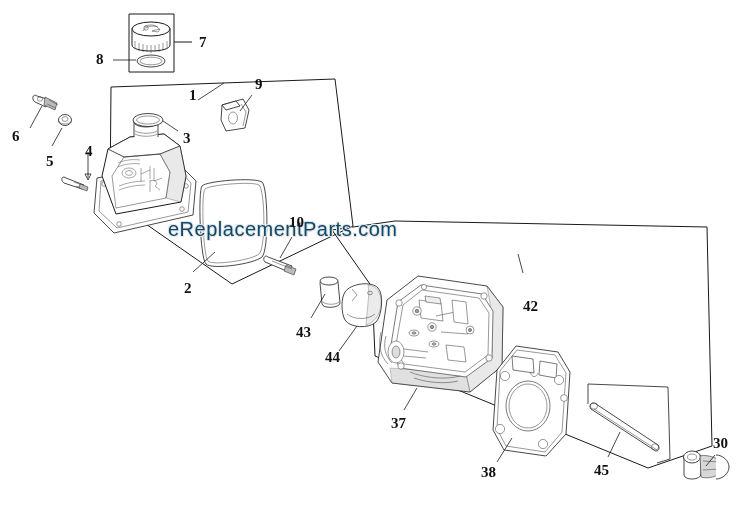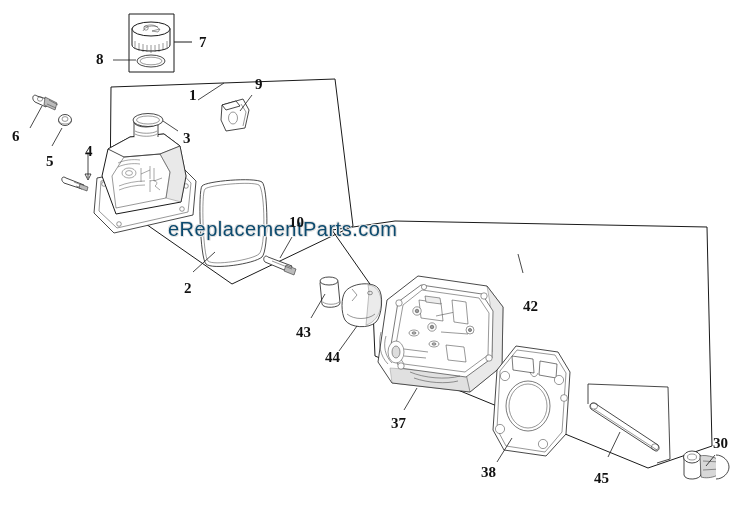--- a/index.html
+++ b/index.html
@@ -322,15 +322,15 @@
   <div class="callout" style="left:199px; top:35px;">7</div>
   <div class="callout" style="left:96px;  top:52px;">8</div>
   <div class="callout" style="left:255px; top:77px;">9</div>
   <div class="callout" style="left:289px; top:215px;">10</div>
   <div class="callout" style="left:391px; top:416px;">37</div>
   <div class="callout" style="left:481px; top:465px;text-align:center;">38</div>
   <div class="callout" style="left:713px; top:436px;">30</div>
   <div class="callout" style="left:523px; top:258px;margin-top:41px;">42</div>
   <div class="callout" style="left:296px; top:317px;margin-top:8px;">43</div>
   <div class="callout" style="left:325px; top:350px;">44</div>
-  <div class="callout" style="left:594px; top:463px;margin-top:8px;">45</div>
+  <div class="callout" style="left:594px; top:463px;">45</div>
 
 </div>
 
 </body></html>

